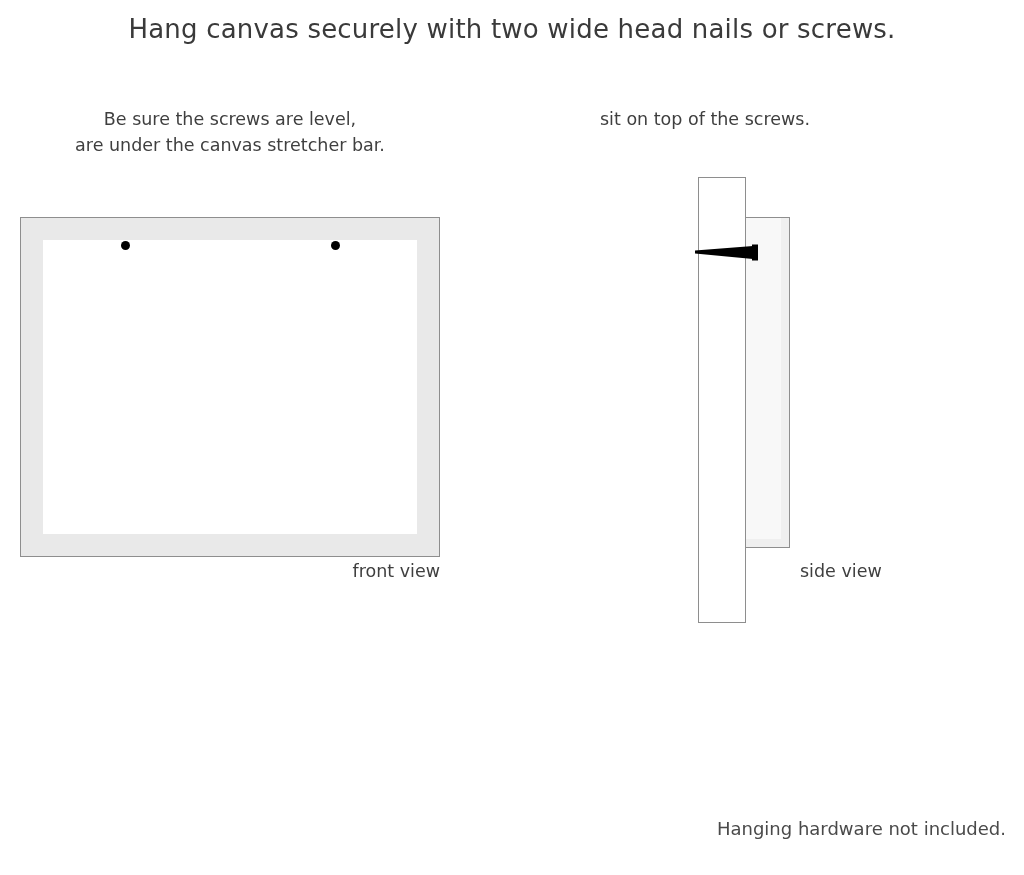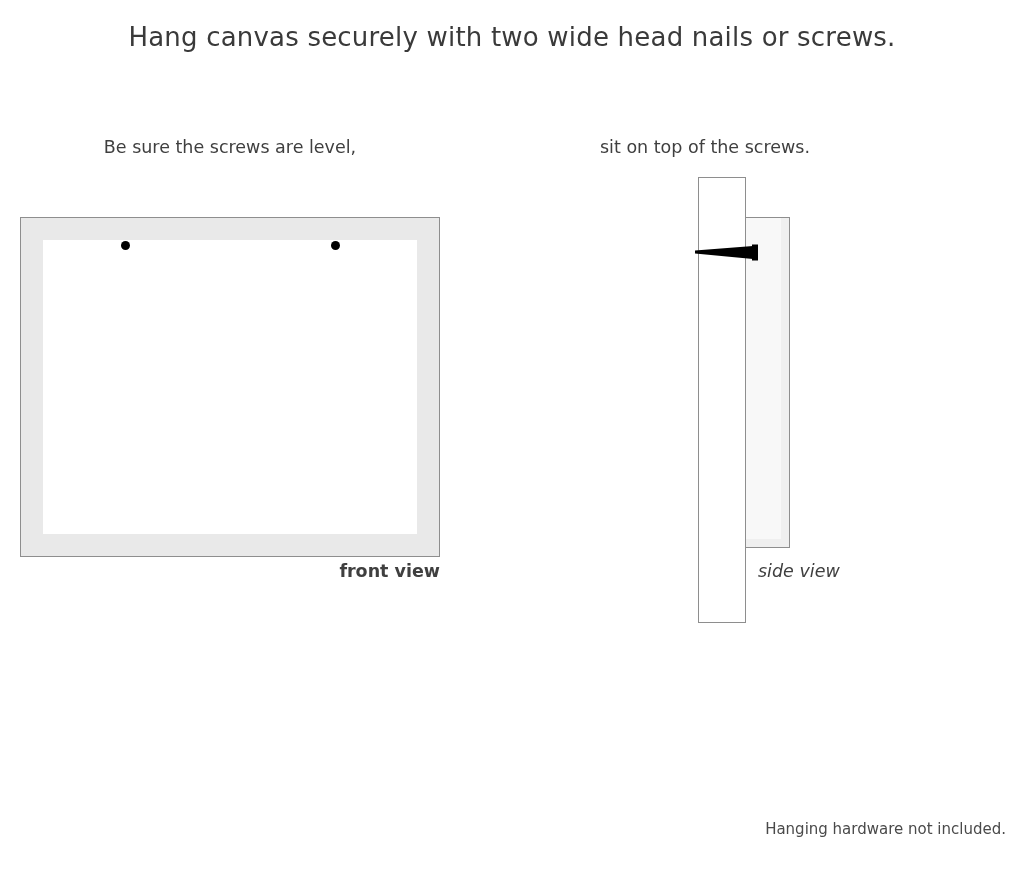--- a/index.html
+++ b/index.html
@@ -14,38 +14,37 @@
     overflow: hidden;
     font-family: "DejaVu Sans", "Liberation Sans", sans-serif;
     color: #3b3b3b;
     -webkit-font-smoothing: antialiased;
   }
 
   
   .title {
     position: absolute;
     left: 0;
-    top: 22px;
+    top: 14px;
     width: 1024px;
     text-align: center;
     font-size: 26px;
     font-weight: 400;
     letter-spacing: 0.2px;
     color: #3a3a3a;
     white-space: nowrap;
   }
 
   
   .caption {
     position: absolute;
     text-align: center;
     font-size: 17.5px;
     line-height: 25.5px;
     color: #3f3f3f;
-    margin-top: 28px;
   }
   .caption-left {
     left: 20px;
     top: 107px;
     width: 420px;
   }
   .caption-right {
     left: 560px;
     top: 107px;
     width: 290px;
@@ -93,27 +92,25 @@
     position: absolute;
     font-size: 17.5px;
     color: #3f3f3f;
     white-space: nowrap;
   }
   .label-front {
     left: 20px;
     top: 561px;
     width: 420px;
     text-align: right;
-    font-weight: bold;
   }
   .label-side {
-    left: 758px;
+    left: 800px;
     top: 561px;
     text-align: center;
-    font-style: italic;
   }
 
   
   .side-view {
     position: absolute;
     left: 690px;
     top: 170px;
     width: 120px;
     height: 460px;
   }
@@ -156,33 +153,34 @@
     height: 24px;
     overflow: visible;
   }
 
   
   .footer {
     position: absolute;
     right: 18px;
     top: 818px;
     text-align: right;
-    font-size: 15px;
+    font-size: 18px;
     line-height: 22px;
     color: #4a4a4a;
   }
   .footer div { white-space: nowrap; }
 </style>
 </head>
 <body>
 
 <div class="title">Hang canvas securely with two wide head nails or screws.</div>
 
 <div class="caption caption-left">
   <div>Be sure the screws are level,</div>
+  <div>are under the canvas stretcher bar.</div>
 </div>
 
 <div class="caption caption-right">
   <div>sit on top of the screws.</div>
 </div>
 
 <div class="front-view">
   <div class="frame-outer">
     <div class="frame-inner"></div>
   </div>

